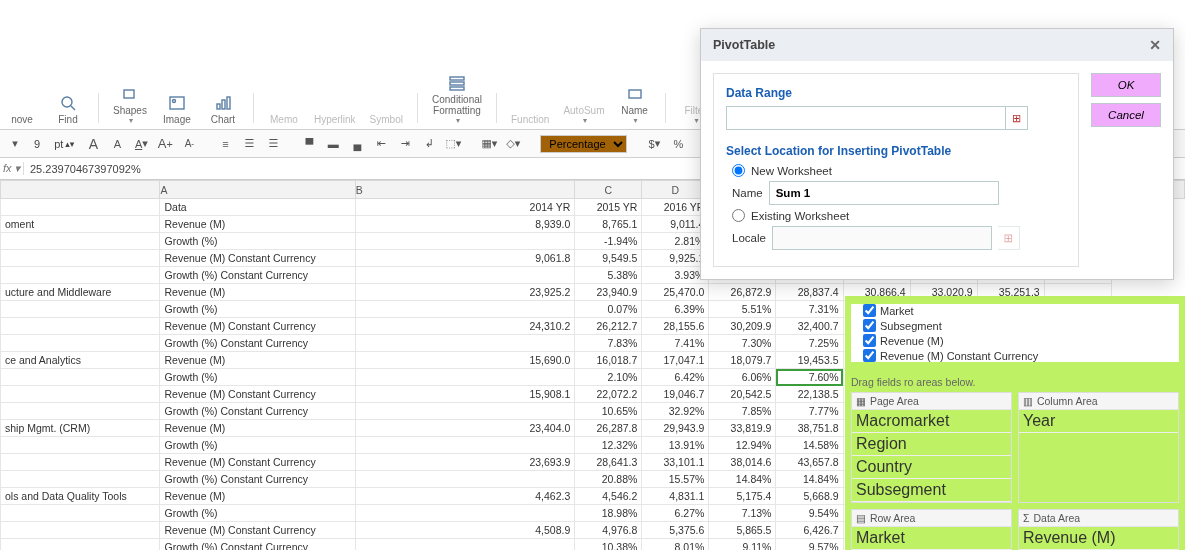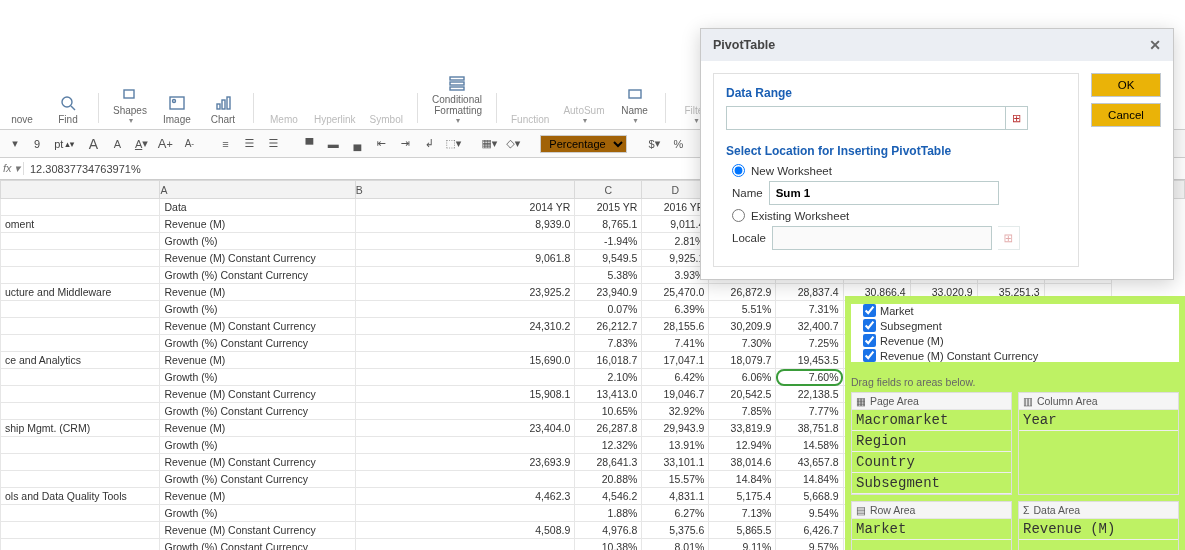--- a/index.html
+++ b/index.html
@@ -25,50 +25,50 @@
 
 
 .sheet-wrap { position: absolute; top: 180px; left: 0; right: 0; bottom: 0; overflow: hidden; }
 table.sheet { border-collapse: collapse; font-size: 10.5px; width: 100%; }
 table.sheet th { background: #f3f3f3; border: 1px solid #d9d9d9; font-weight: normal; color: #555; padding: 2px 0; }
 table.sheet th.colh { height: 18px; }
 table.sheet th.sel { background: #d6e8d6; }
 table.sheet td { border: 1px solid #e6e6e6; padding: 1px 4px; white-space: nowrap; height: 17px; }
 table.sheet td.lbl { text-align: left; }
 table.sheet td.num { text-align: right; }
-table.sheet td.selcell { outline: 2px solid #3a9c3a; outline-offset: -2px; border-radius: 8px; }
+table.sheet td.selcell { outline: 2px solid #3a9c3a; outline-offset: -2px; }
 table.sheet td.cat { border-top: 1px solid #aaa; }
 .col-A { width: 120px; text-align: left; padding-left: 2px; }
 .col-B { width: 180px; text-align: left; }
 .col-num { width: 55px; }
 
 
 .right-panel { position: absolute; right: 0; top: 296px; width: 340px; background: #bef264; font-size: 11px; padding: 6px; }
 .right-panel .fieldbox { background: #fff; }
 .right-panel .chk { display: flex; align-items: center; gap: 4px; margin: 2px 0 2px 12px; }
 .right-panel .chk input { accent-color: #1a73e8; }
 .drag-note { margin-top: 14px; color: #666; font-size: 10.5px; margin-bottom: 4px; }
 .areas { display: grid; grid-template-columns: 1fr 1fr; gap: 6px; }
 .area { border: 1px solid #ddd; min-height: 54px; }
 .area .ah { background: #f5f5f5; border-bottom: 1px solid #e5e5e5; padding: 2px 4px; color: #555; font-size: 10.5px; display: flex; align-items: center; gap: 4px; }
-.area .ai { padding: 2px 4px; border-bottom: 1px solid #eee; cursor: move; color: #333; font-size: 14px; font-family: Liberation Mono, monospace; }
+.area .ai { padding: 2px 4px; border-bottom: 1px solid #eee; cursor: move; color: #333; font-size: 16px; }
 
 
 .dialog-backdrop { position: absolute; top: 28px; left: 700px; width: 474px; background: #fff; border: 1px solid #c8c8c8; box-shadow: 0 4px 18px rgba(0,0,0,0.18); }
 .dialog-title { background: #ebeef3; padding: 8px 12px; font-size: 12.5px; font-weight: 600; color: #444; display: flex; justify-content: space-between; align-items: center; }
 .dialog-body { display: flex; padding: 12px; gap: 12px; }
 .dialog-form { flex: 1; border: 1px solid #e0e0e0; padding: 12px; }
 .dialog-form .lbl { font-weight: 600; color: #1a5fb4; font-size: 12px; margin-bottom: 6px; }
 .dialog-form .lbl2 { font-weight: 600; color: #1a5fb4; font-size: 12px; margin-top: 14px; margin-bottom: 6px; }
 .dialog-form .row { display: flex; align-items: center; gap: 6px; margin: 4px 0 4px 6px; font-size: 11.5px; color: #333; }
 .dialog-form input[type=text] { border: 1px solid #bcc; padding: 3px 6px; font-size: 11.5px; height: 24px; font-weight: bold; }
 .dialog-form .inputwrap { display: flex; align-items: center; }
 .dialog-form .picker { width: 22px; height: 24px; border: 1px solid #bcc; border-left: none; display: flex; align-items: center; justify-content: center; cursor: pointer; color: #b33; }
 .dialog-actions { display: flex; flex-direction: column; gap: 6px; width: 70px; }
-.dialog-actions button { border: 1px solid #c0c8d0; background: #eab308; padding: 5px 7px; font-size: 11.5px; cursor: pointer; }
+.dialog-actions button { border: 1px solid #c0c8d0; background: #f0abfc; padding: 5px 7px; font-size: 11.5px; cursor: pointer; font-style: italic; }
 .close-x { cursor: pointer; color: #666; font-size: 14px; }
 
 svg.ico { width: 18px; height: 18px; }
 svg.ico * { stroke: #5a7ea5; stroke-width: 1.4; fill: none; }
 </style>
 </head>
 <body>
 
 <div class="toolbar-area">
   <div class="ribbon">
@@ -118,21 +118,21 @@
         <span class="ico"></span>
         <span>Symbol</span>
       </div>
     <div class="ribbon-split"></div>
     <div class="tool caret">
         <svg class="ico">
           <rect x="2" y="3" width="14" height="3"></rect>
           <rect x="2" y="8" width="14" height="3"></rect>
           <rect x="2" y="13" width="14" height="3"></rect>
         </svg>
-        <span style="white-space:pre-line;text-align:right">Conditional
+        <span style="white-space:pre-line;text-align:center">Conditional
 Formatting</span>
       </div>
     <div class="ribbon-split"></div>
     <div class="tool dim">
         <span class="ico"></span>
         <span>Function</span>
       </div>
     <div class="tool dim caret">
         <span class="ico"></span>
         <span>AutoSum</span>
@@ -197,21 +197,21 @@
     <span style="width:6px"></span>
     <span class="glyph"><span>$</span>▾</span>
     <span class="glyph">%</span>
     <span class="glyph">,</span>
     <span class="glyph" style="font-size:9px">+.0</span>
     <span class="glyph" style="font-size:9px">.00</span>
   </div>
 
   <div class="formula-bar">
     <div class="fx">fx ▾</div>
-    <div class="val">12.30837734763971%</div>
+    <div class="val">25.23970467397092%</div>
   </div>
 </div>
 
 <div class="sheet-wrap">
   <table class="sheet">
     <thead>
       <tr id="colhead-row">
           <th class="colh" style="width:18px"></th>
           <th class="colh col-A" style="width: 120px;">A</th>
           <th class="colh col-B" style="width: 180px;">B</th>
@@ -367,21 +367,21 @@
           <td class="num selcell">7.60%</td>
           <td class="num">7.54%</td>
           <td class="num">7.50%</td>
           <td class="num">7.08%</td>
           <td class=""></td>
         </tr>
         <tr>
           <td class="lbl"></td>
           <td class="lbl">Revenue (M) Constant Currency</td>
           <td class="num">15,908.1</td>
-          <td class="num">13,413.0</td>
+          <td class="num">22,072.2</td>
           <td class="num">19,046.7</td>
           <td class="num">20,542.5</td>
           <td class="num">22,138.5</td>
           <td class="num">23,849.1</td>
           <td class="num">25,685.8</td>
           <td class="num">27,567.0</td>
           <td class=""></td>
         </tr>
         <tr>
           <td class="lbl"></td>
@@ -458,21 +458,21 @@
           <td class="num cat">5,668.9</td>
           <td class="num cat">6,215.6</td>
           <td class="num cat">6,779.4</td>
           <td class="num cat">7,390.7</td>
           <td class="cat"></td>
         </tr>
         <tr>
           <td class="lbl"></td>
           <td class="lbl">Growth (%)</td>
           <td class="num"></td>
-          <td class="num">1.88%</td>
+          <td class="num">18.98%</td>
           <td class="num">6.27%</td>
           <td class="num">7.13%</td>
           <td class="num">9.54%</td>
           <td class="num">9.64%</td>
           <td class="num">9.07%</td>
           <td class="num">9.02%</td>
           <td class=""></td>
         </tr>
         <tr>
           <td class="lbl"></td>

